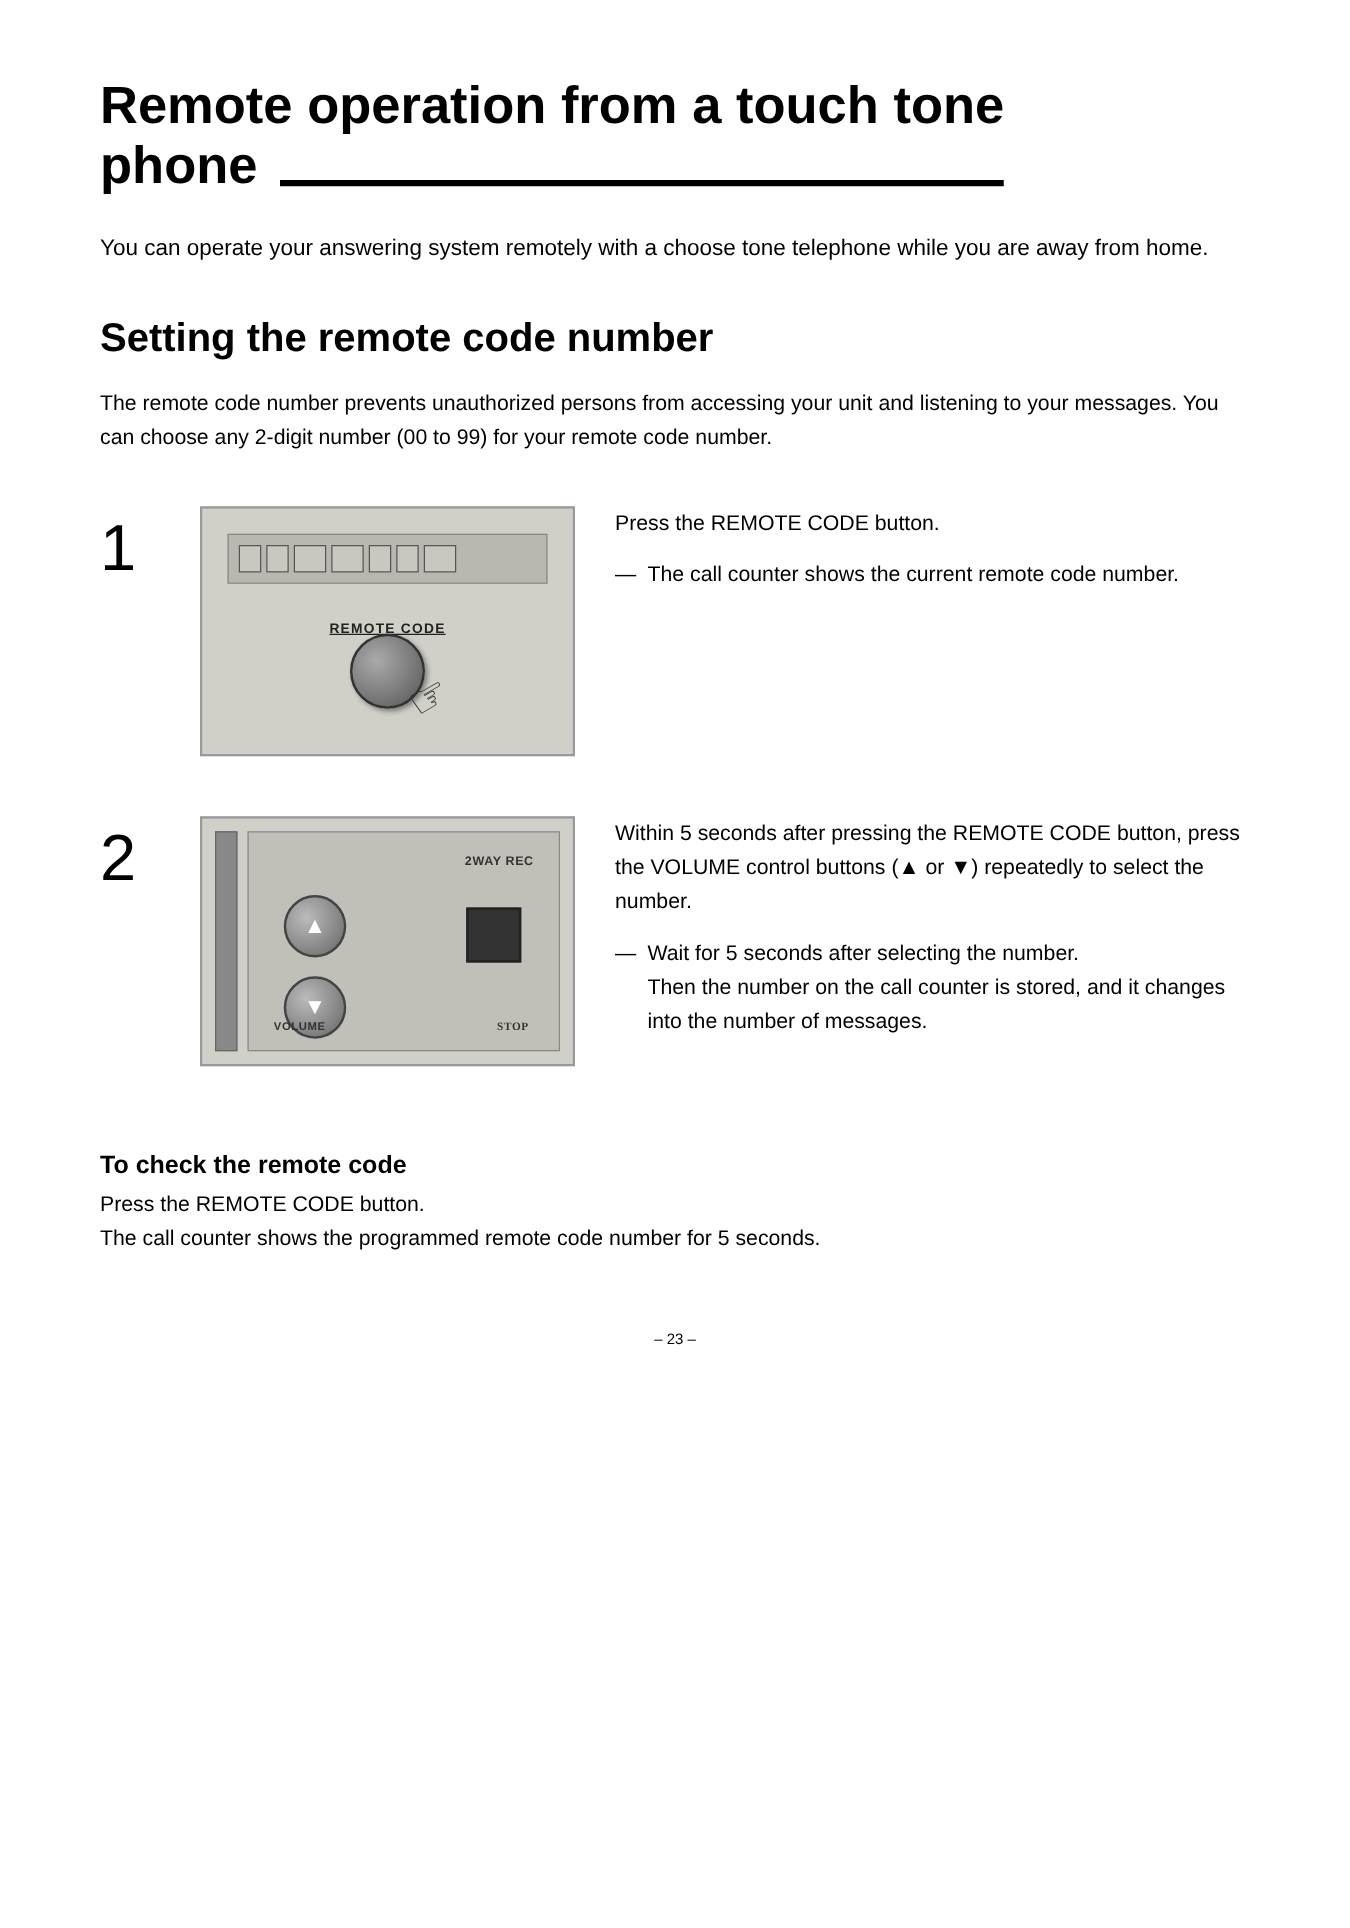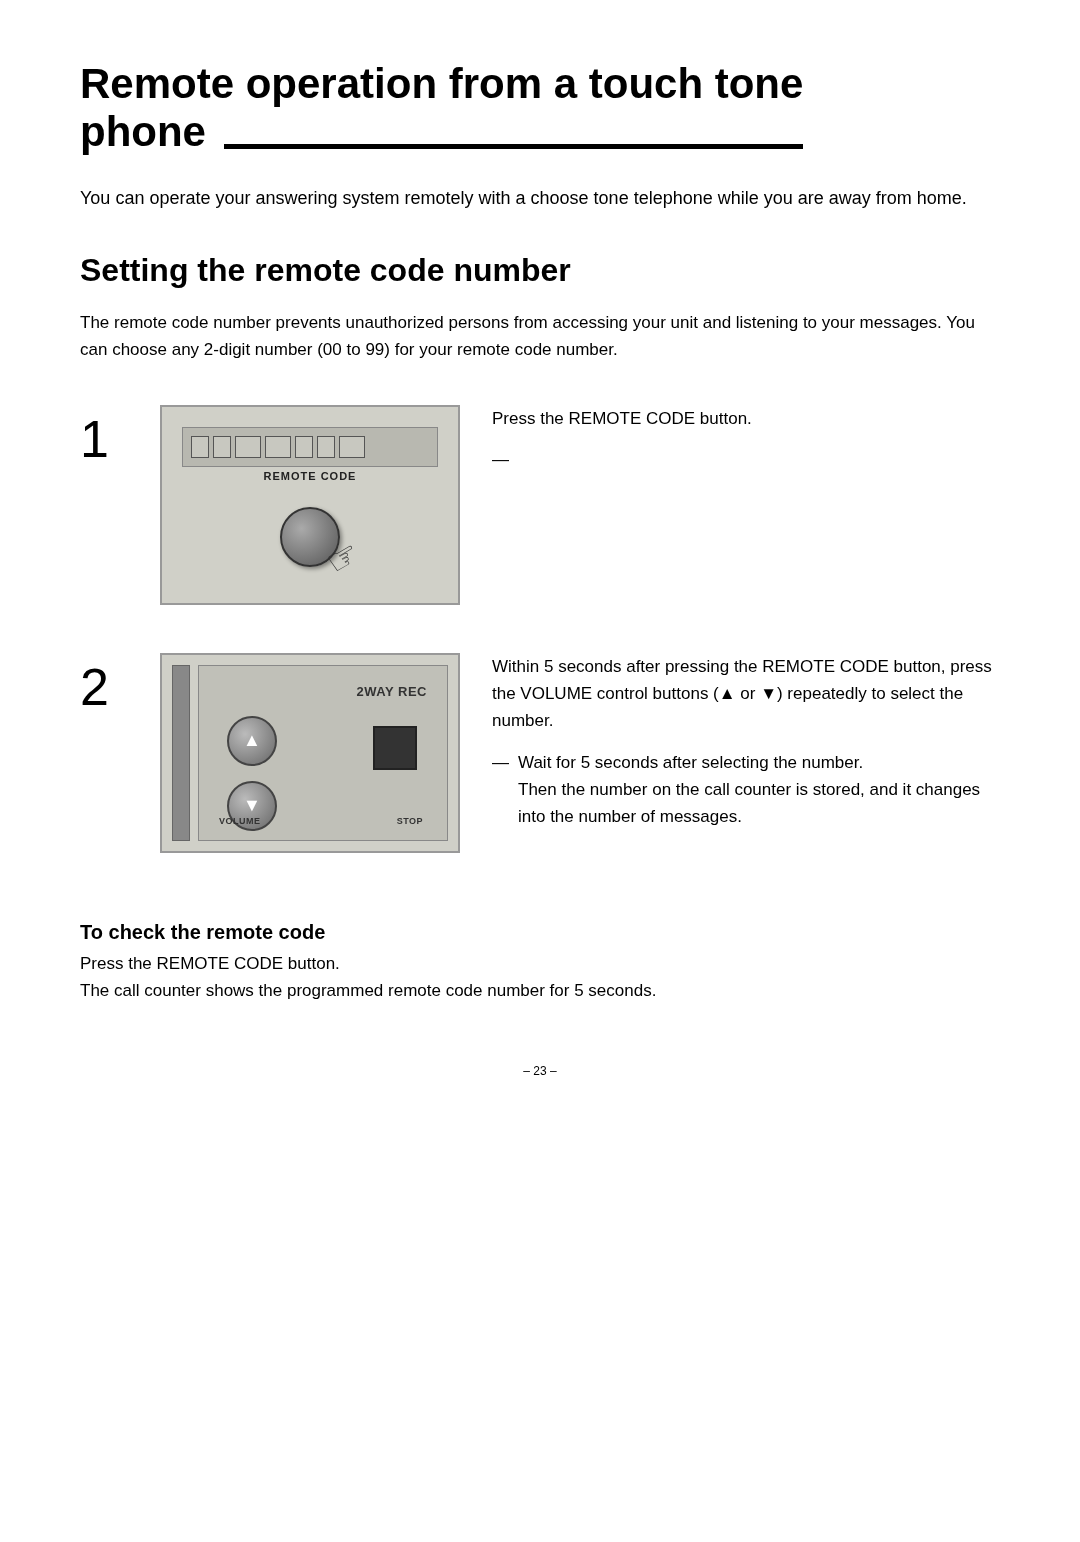--- a/index.html
+++ b/index.html
@@ -97,28 +97,29 @@
       border: 1.5px solid #555;
       background: #c8c8c0;
     }
 
     .seg-block.wide {
       width: 26px;
     }
 
     .device1-label {
       position: absolute;
-      top: 63px;
+      top: 90px;
       left: 50%;
       transform: translateX(-50%);
       font-size: 11px;
       font-weight: bold;
       letter-spacing: 1px;
       color: #222;
       white-space: nowrap;
+      text-decoration: underline;
     }
 
     .remote-code-btn {
       position: absolute;
       top: 100px;
       left: 50%;
       transform: translateX(-50%);
       width: 60px;
       height: 60px;
       border-radius: 50%;
@@ -161,21 +162,21 @@
       right: 10px;
       bottom: 10px;
       background: #c0c0b8;
       border: 1px solid #888;
     }
 
     .wayrec-label {
       position: absolute;
       top: 18px;
       right: 20px;
-      font-size: 13px;
+      font-size: 10px;
       font-weight: bold;
       letter-spacing: 0.5px;
       color: #333;
     }
 
     .vol-up-btn {
       position: absolute;
       top: 50px;
       left: 28px;
       width: 50px;
@@ -229,20 +230,21 @@
     }
 
     .stop-label {
       position: absolute;
       bottom: 14px;
       right: 24px;
       font-size: 9px;
       font-weight: bold;
       letter-spacing: 0.5px;
       color: #333;
+      font-family: Liberation Serif, serif;
     }
 
     .step-content {
       flex: 1;
       font-size: 17px;
       line-height: 1.6;
     }
 
     .step-content p {
       margin-bottom: 14px;
@@ -343,20 +345,21 @@
       <div class="remote-code-btn"></div>
 
       <div class="finger-icon">☞</div>
     </div>
   </div>
 
   <div class="step-content">
     <p>Press the REMOTE CODE button.</p>
     <div class="dash-item">
       <span class="dash">—</span>
+      <span>The call counter shows the current remote code number.</span>
     </div>
   </div>
 </div>
 
 <div class="step-row">
   <div class="step-number">2</div>
 
   <div class="step-image">
     <div class="device2">
       <div class="device2-left-bar"></div>

